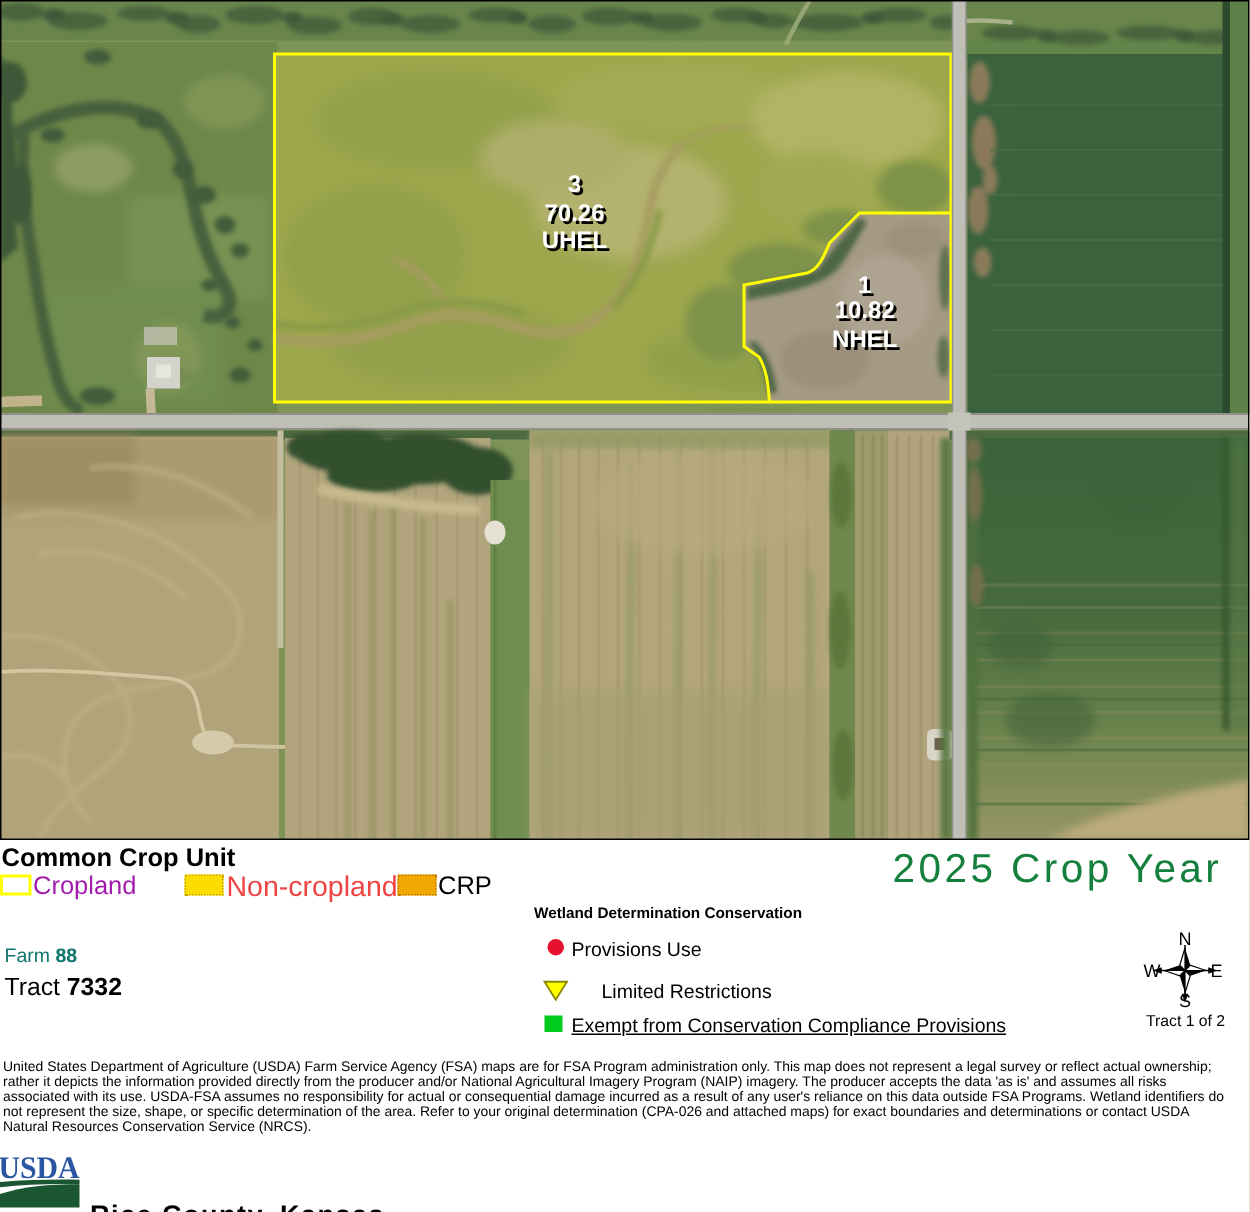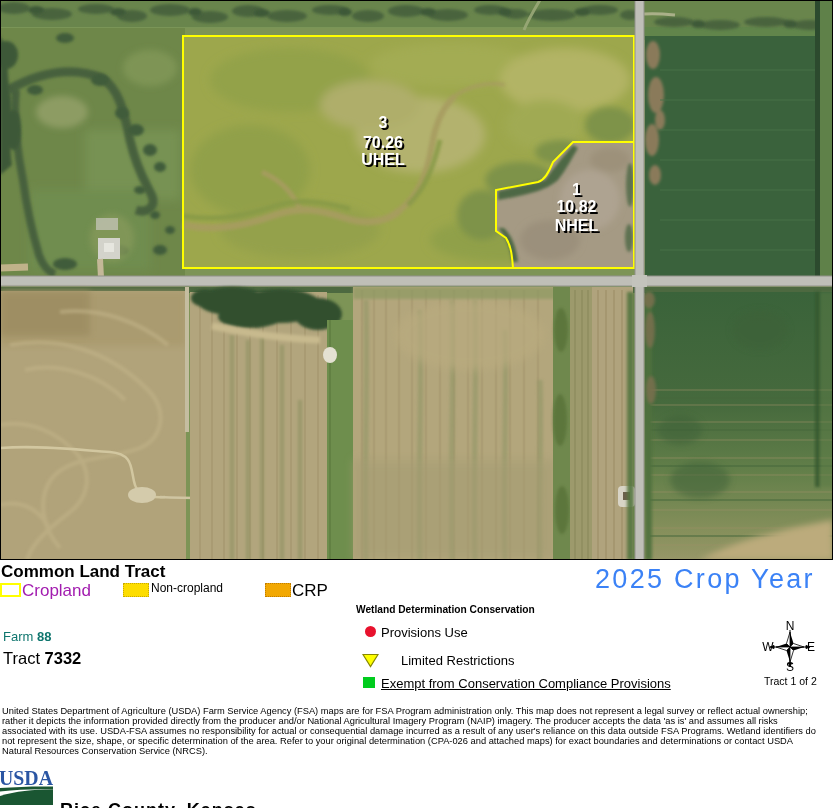--- a/index.html
+++ b/index.html
@@ -391,35 +391,35 @@
     <g fill="#ffffff">
         <text x="576.5" y="195">1</text>
         <text x="576.5" y="212">10.82</text>
         <text x="576.5" y="231">NHEL</text>
       </g>
   </g>
 
   <rect x="0.5" y="0.5" width="832" height="559" fill="none" stroke="#000000" stroke-width="1"></rect>
 </svg>
 
-<div class="abs" style="left:1px;top:562px;font-size:17px;font-weight:bold;color:#000;">Common Land Tract</div>
+<div class="abs" style="left:1px;top:562px;font-size:17px;font-weight:bold;color:#000;">Common Crop Unit</div>
 
 <div class="abs" style="left:0px;top:583px;width:17px;height:10px;background:#ffffff;border:2px solid #ffff00;"></div>
 
 <div class="abs" style="left:22px;top:581px;font-size:17px;color:#a21caf;">Cropland</div>
 
 <div class="abs" style="left:123px;top:583px;width:24px;height:12px;background:#fddd00;border:1px dotted #c8a800;"></div>
 
-<div class="abs" style="left:151px;top:581px;font-size:12px;color:#000000;">Non-cropland</div>
+<div class="abs" style="left:151px;top:581px;font-size:19px;color:#ef4444;">Non-cropland</div>
 
 <div class="abs" style="left:265px;top:583px;width:24px;height:12px;background:#f2a802;border:1px dotted #c07c00;"></div>
 
 <div class="abs" style="left:292px;top:581px;font-size:17px;color:#000;">CRP</div>
 
-<div class="abs" style="left:595px;top:564px;font-size:27px;letter-spacing:2.3px;color:#3b82f6;">2025 Crop Year</div>
+<div class="abs" style="left:595px;top:564px;font-size:27px;letter-spacing:2.3px;color:#15803d;">2025 Crop Year</div>
 
 <div class="abs" style="left:3px;top:629px;font-size:13px;color:#0f766e;">Farm <b>88</b></div>
 
 <div class="abs" style="left:3px;top:649px;font-size:16.5px;color:#000;text-align:center;">Tract <b>7332</b></div>
 
 <div class="abs" style="left:356px;top:603.5px;font-size:10.2px;font-weight:bold;color:#000;">Wetland Determination Conservation</div>
 
 <div class="abs" style="left:365px;top:626px;width:11px;height:11px;border-radius:50%;background:#e8112d;"></div>
 
 <div class="abs" style="left:381px;top:625px;font-size:13px;color:#000;">Provisions Use</div>

